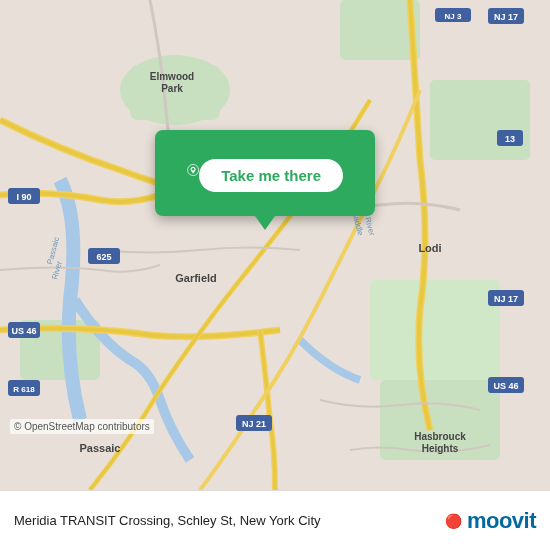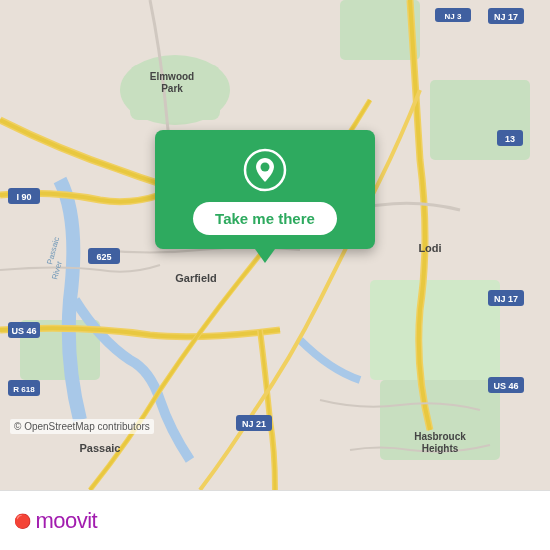--- a/index.html
+++ b/index.html
@@ -29,21 +29,21 @@
 
     
     #popup-card {
       position: absolute;
       top: 130px;
       left: 155px;
       width: 220px;
       background: #2eaa5f;
       border-radius: 8px;
       display: flex;
-      flex-direction: column;
+      flex-direction: row;
       align-items: center;
       padding: 18px 32px 14px;
       box-shadow: 0 4px 12px rgba(0,0,0,0.3);
     }
 
     #popup-card::after {
       content: '';
       position: absolute;
       bottom: -14px;
       left: 50%;
@@ -95,22 +95,22 @@
       flex-shrink: 0;
     }
 
     #moovit-icon {
       font-size: 20px;
       color: #e8002d;
     }
 
     #moovit-wordmark {
       font-size: 22px;
-      font-weight: normal;
-      color: #a21caf;
+      font-weight: bold;
+      color: #0369a1;
       letter-spacing: -0.5px;
     }
 
     #copyright-text {
       position: absolute;
       bottom: 56px;
       left: 10px;
       font-size: 10px;
       color: #555;
       background: rgba(255,255,255,0.7);
@@ -222,17 +222,18 @@
       <path d="M22 10 C17 10 13 14 13 19 C13 25 22 34 22 34 C22 34 31 25 31 19 C31 14 27 10 22 10Z" fill="white"></path>
       <circle cx="22" cy="19" r="4.5" fill="#2eaa5f"></circle>
     </svg>
     <button id="take-me-there-btn">Take me there</button>
   </div>
 
   <div id="copyright-text">© OpenStreetMap contributors</div>
 </div>
 
 <div id="bottom-bar">
+  <span id="location-text">Meridia TRANSIT Crossing, Schley St, New York City</span>
   <div id="moovit-logo">
     <span id="moovit-icon" style="font-size: 14px;">🔴</span>
     <span id="moovit-wordmark">moovit</span>
   </div>
 </div>
 
 </body></html>

